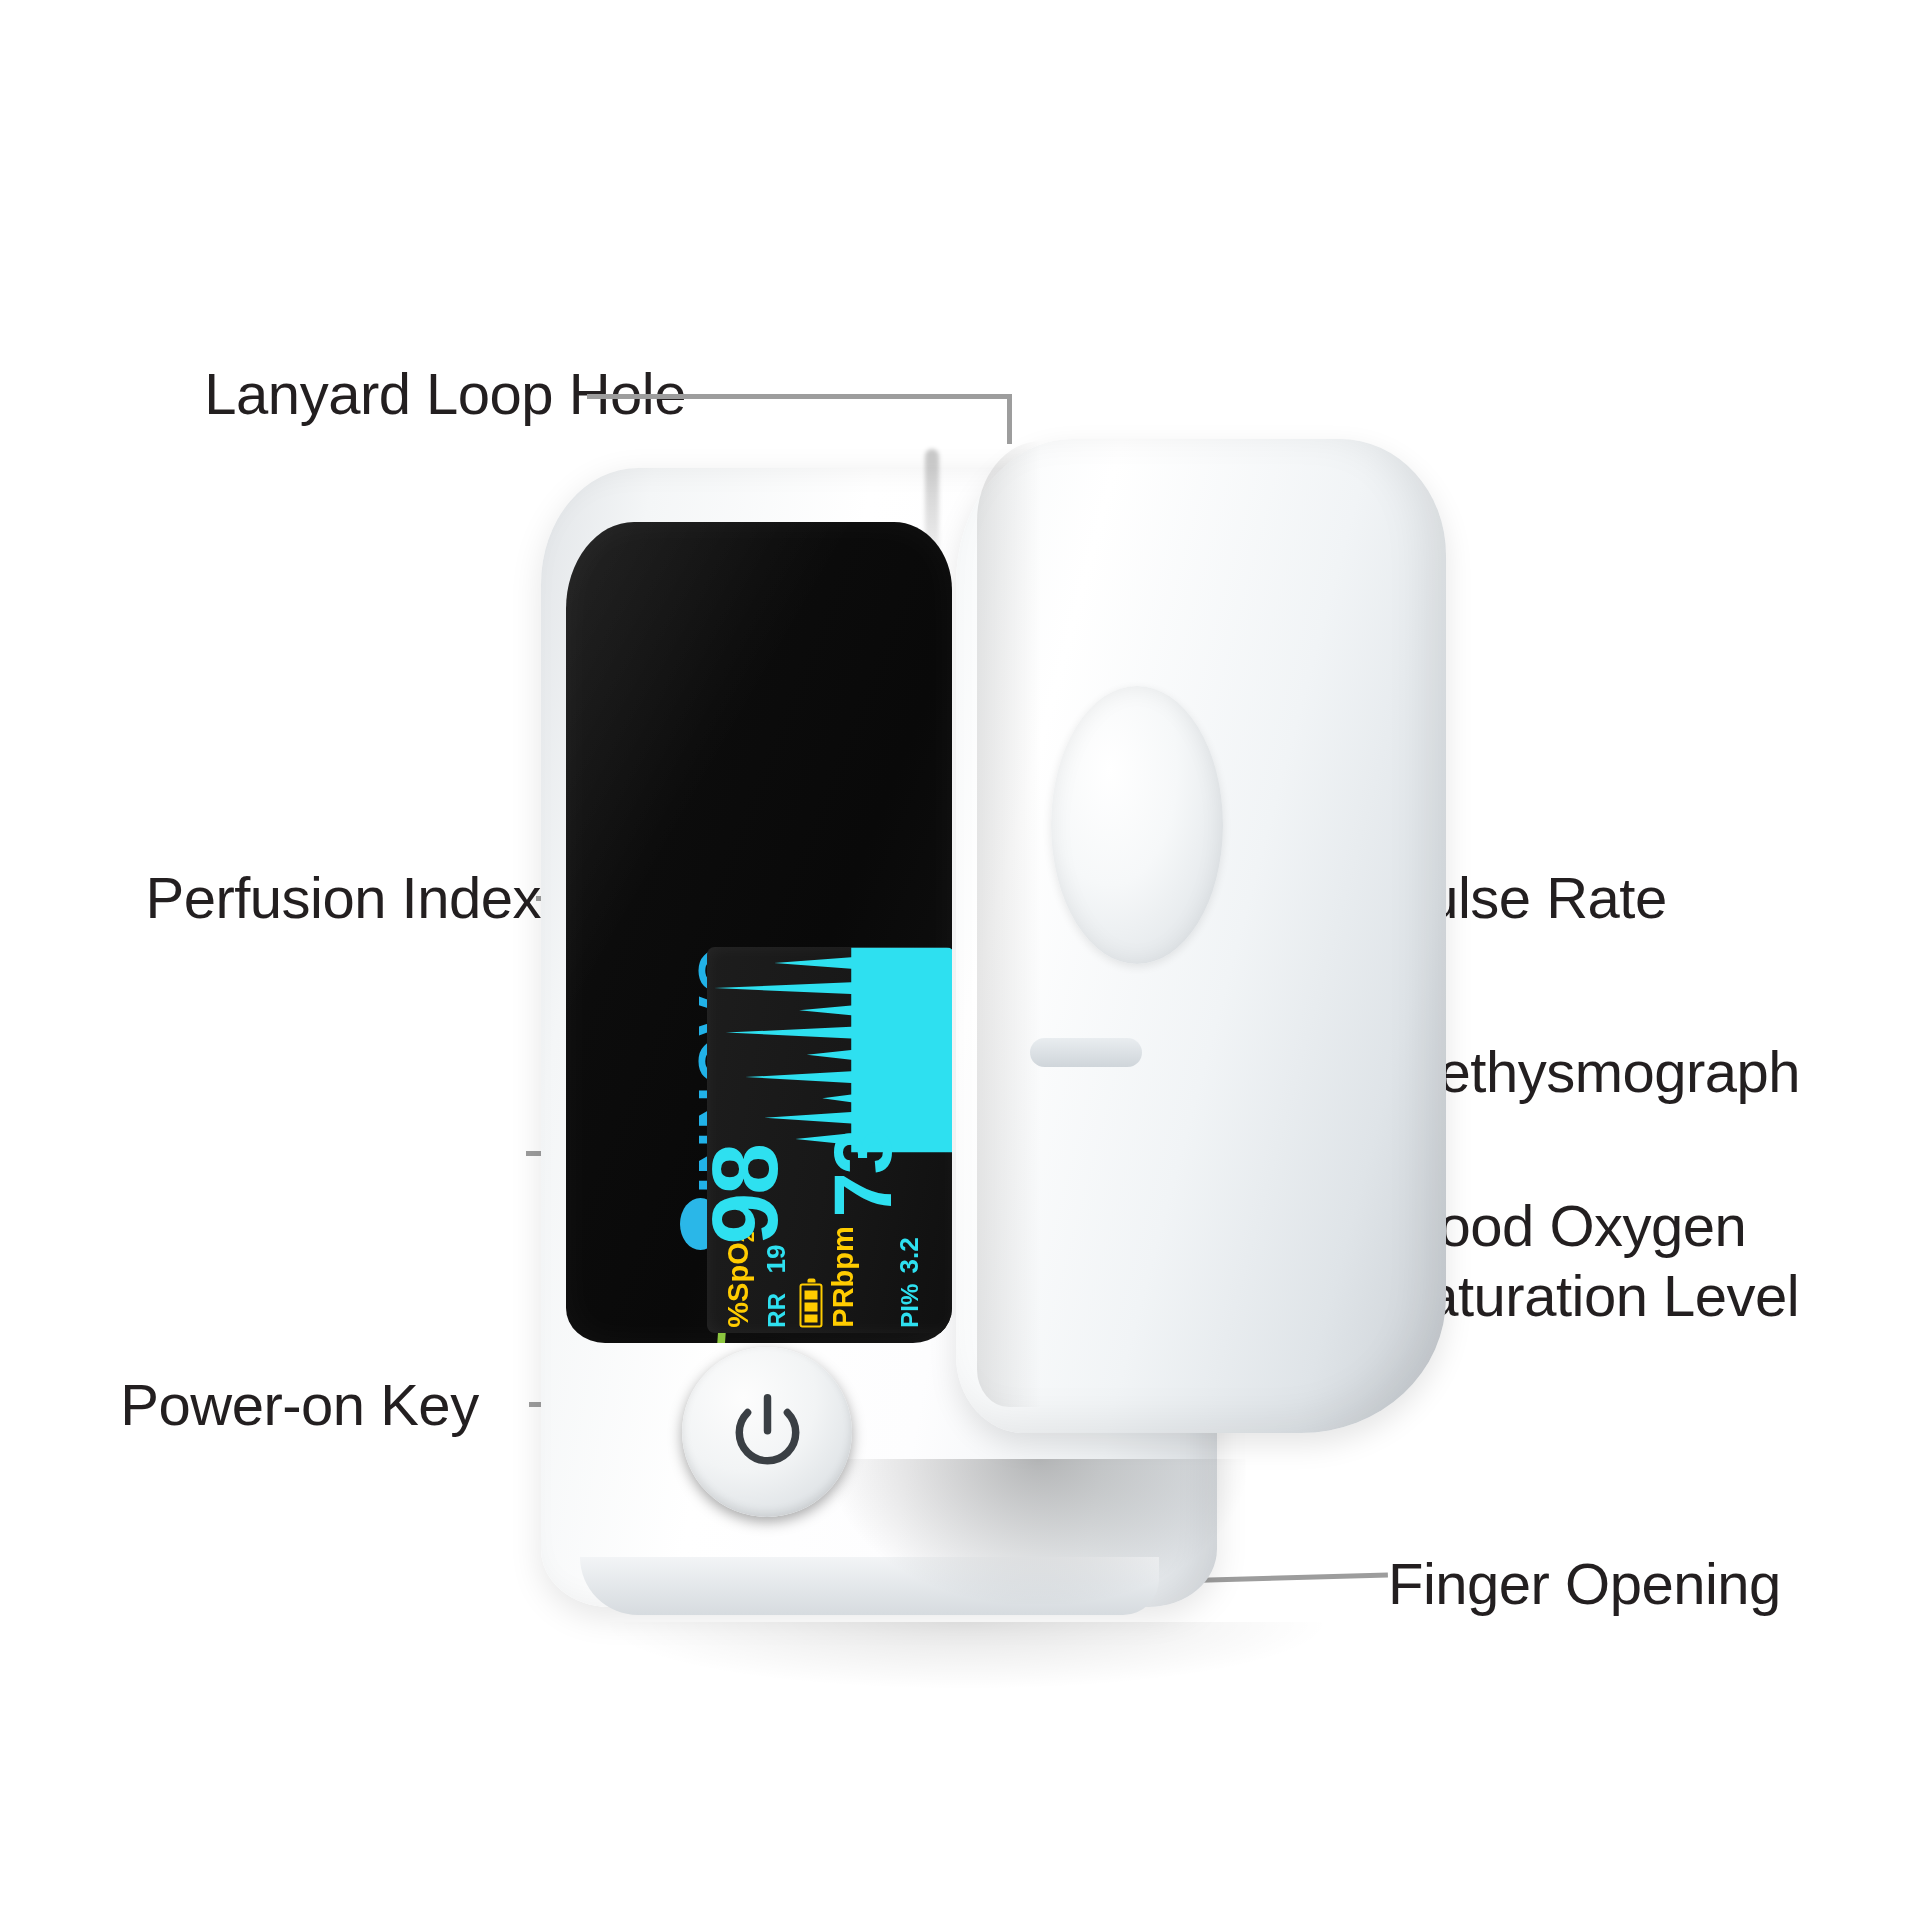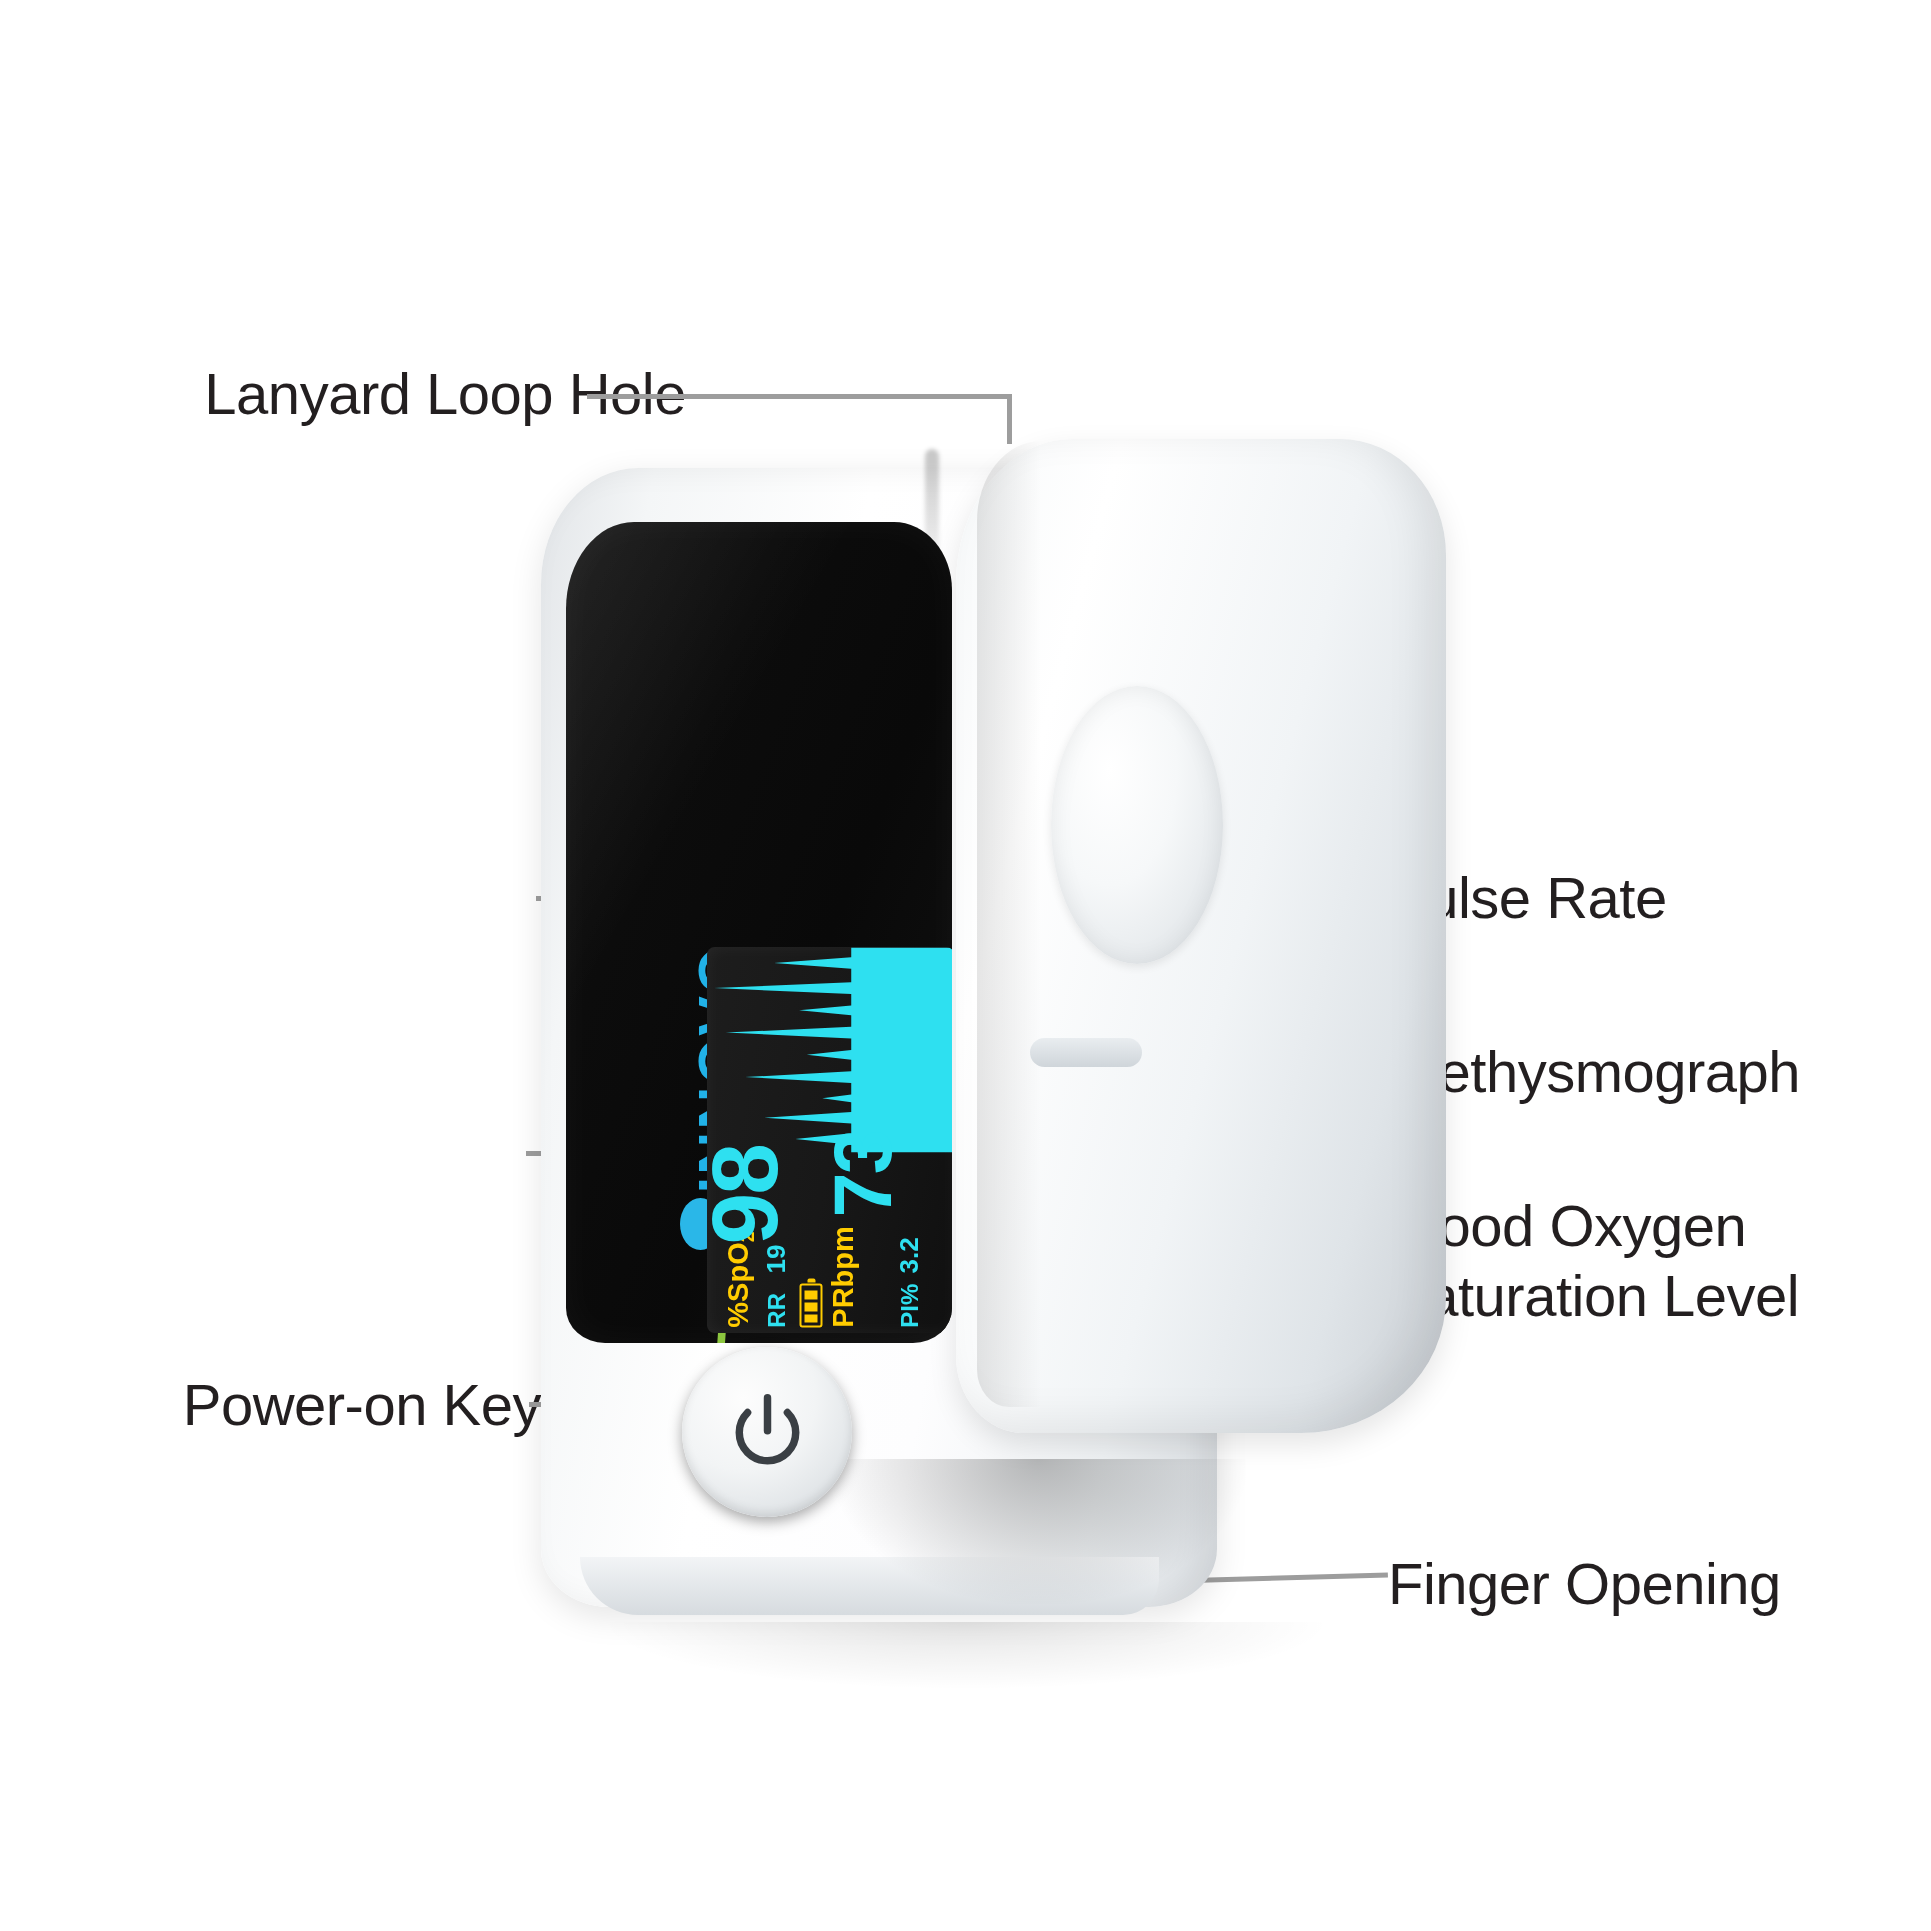--- a/index.html
+++ b/index.html
@@ -183,23 +183,24 @@
 </style>
 </head>
 <body>
 
 <div id="stage">
 
   <div class="refl"></div>
 
   <div class="label left" style="left:58px; top:360px; width:628px;">Lanyard Loop Hole</div>
 
-
-
-  <div class="label left" style="left:58px; top:1371px; width:483px;">Power-on Key</div>
+  <div class="label left" style="left:29px; top:864px; width:512px;">Perfusion Index</div>
+
+
+  <div class="label left" style="left:58px; top:1371px; width:483px;text-align:center;">Power-on Key</div>
 
   <div class="label right" style="left:1388px; top:864px; width:521px;">Pulse Rate</div>
 
   <div class="label right" style="left:1388px; top:1038px; width:541px;">Plethysmograph</div>
 
   <div class="label right" style="left:1388px; top:1192px; width:541px;">Blood Oxygen</div>
 
   <div class="label right" style="left:1388px; top:1262px; width:541px;">Saturation Level</div>
 
   <div class="label right" style="left:1388px; top:1550px; width:541px;">Finger Opening</div>

